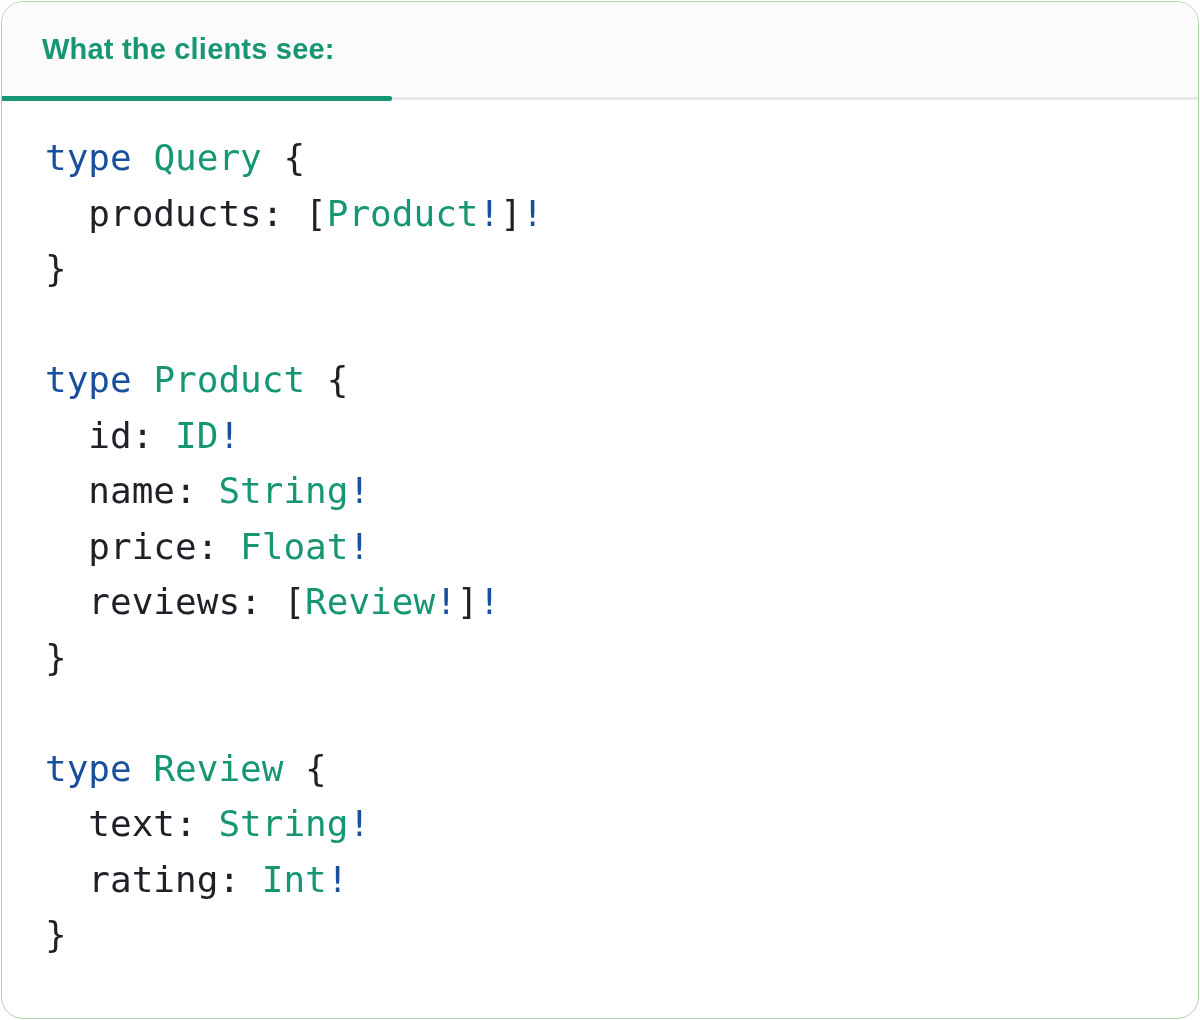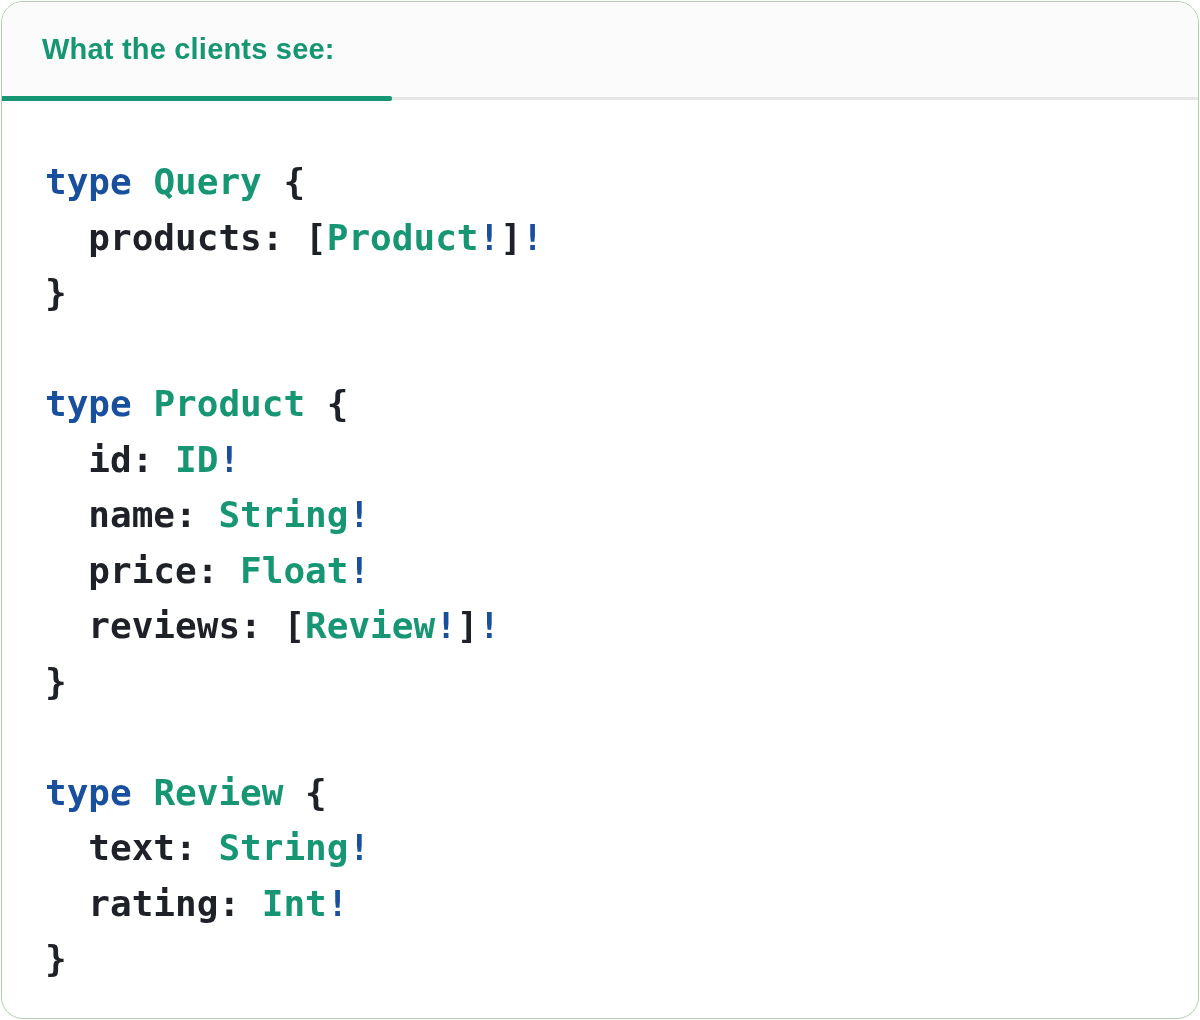--- a/index.html
+++ b/index.html
@@ -46,22 +46,21 @@
     position: absolute;
     left: 0;
     bottom: -4px;
     width: 390px;
     height: 5px;
     background: var(--teal, #169673);
     border-radius: 0 2px 2px 0;
   }
   .code-area {
     background: var(--card-bg, #ffffff);
-    padding: 54px 20px 0 43px;
-    font-weight: bold;
+    padding: 30px 20px 0 43px;
   }
   .code-block {
     margin: 0;
     font-family: "DejaVu Sans Mono", monospace;
     font-size: 36px;
     line-height: 55.5px;
     white-space: pre;
   }
   .code-line { height: 55.5px; }
   .tok-keyword { color: var(--blue, #18509e); }

